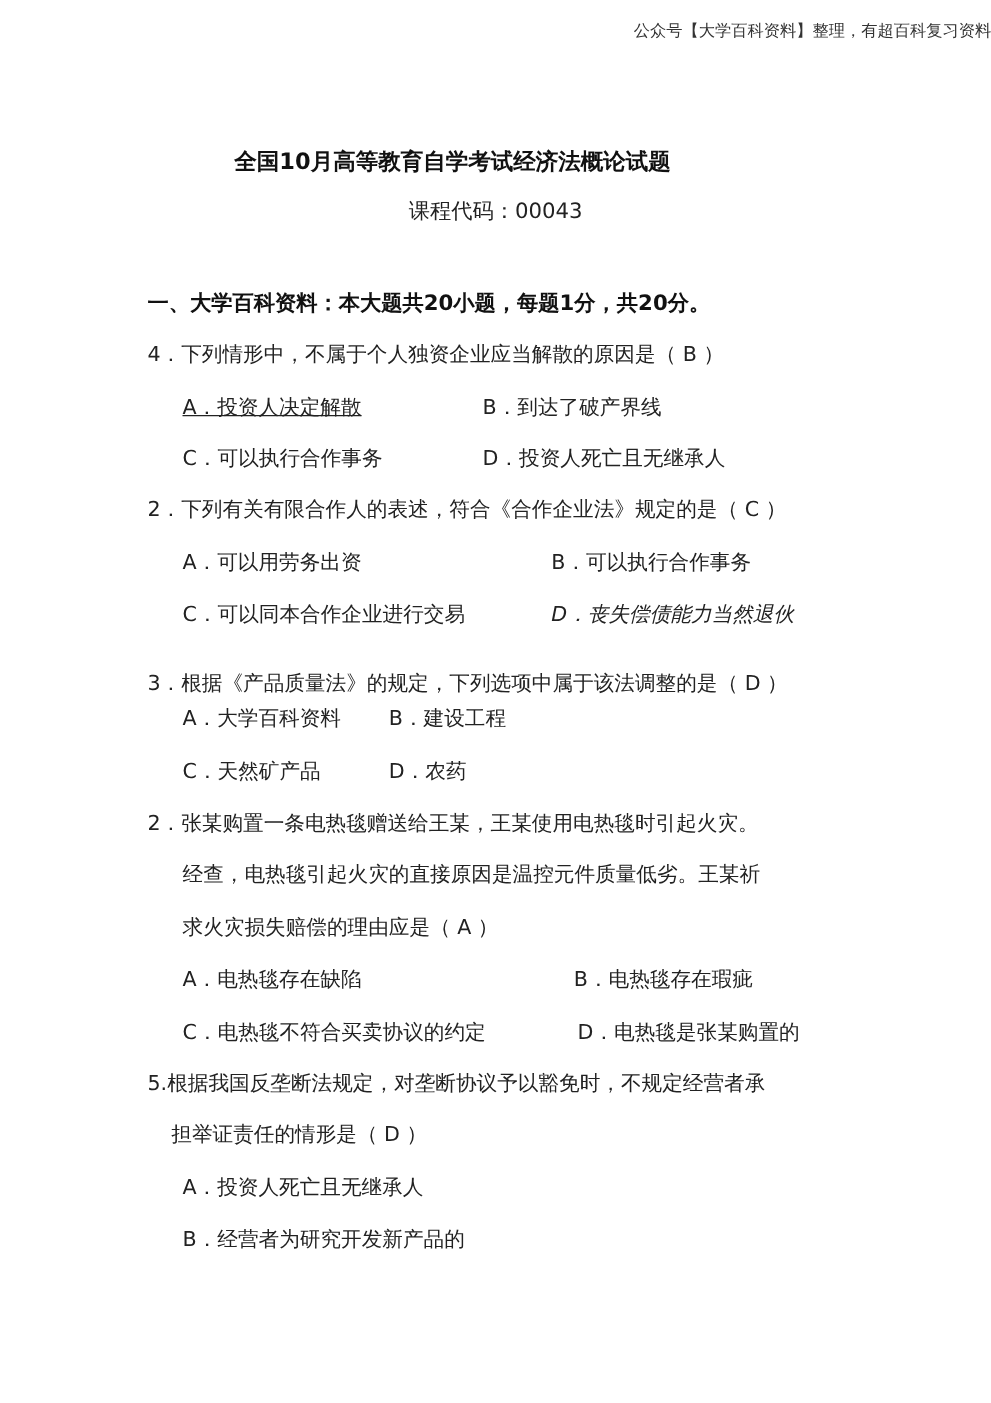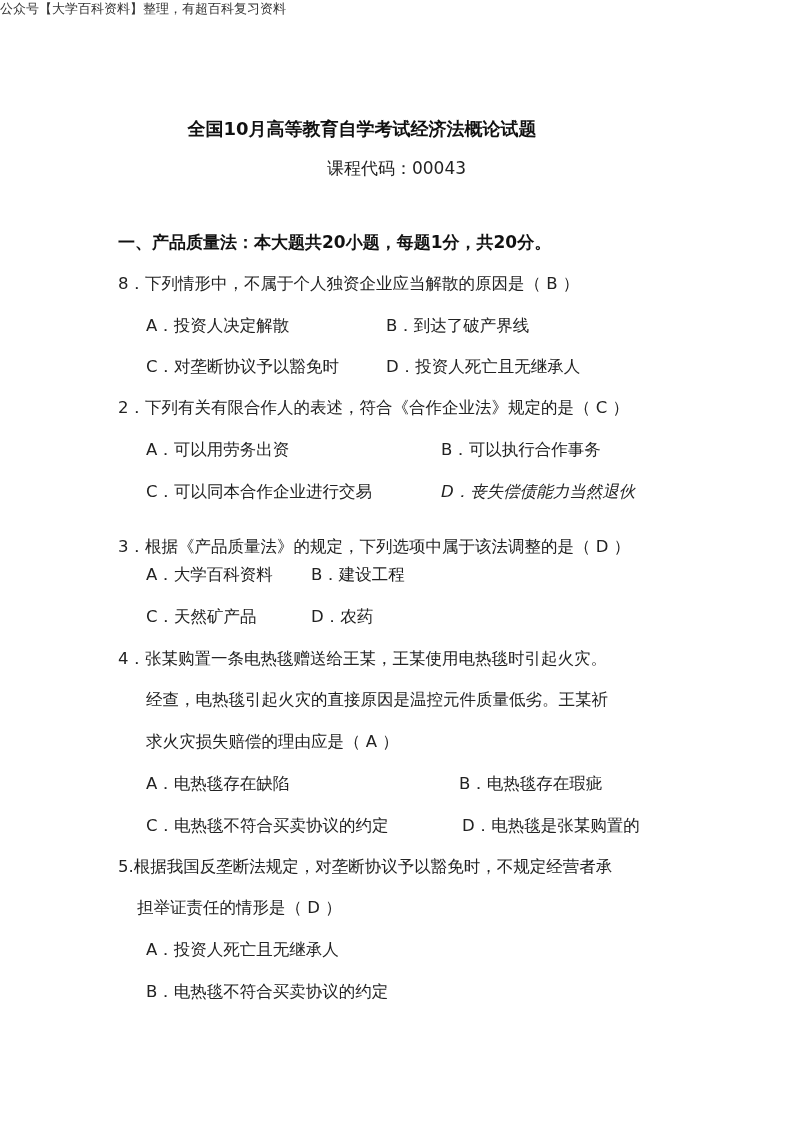--- a/index.html
+++ b/index.html
@@ -2,21 +2,21 @@
 <html><head>
 <meta charset="utf-8">
 <style>
   html, body { margin: 0; padding: 0; background: #ffffff; }
   body {
     width: 793px; height: 1122px; position: relative; overflow: hidden;
     font-family: "DejaVu Sans", "Liberation Sans", sans-serif;
     color: #1a1a1a;
   }
   .header-note {
-    position: absolute; top: 0; left: 0; width: 793px; text-align: left;
+    position: absolute; top: 16px; left: 0; width: 793px; text-align: right;
     font-family: "DejaVu Serif", "Liberation Serif", serif;
     font-size: 13px; color: #333;
   }
   .title {
     position: absolute; top: 117px; left: 0; width: 724px; text-align: center;
     font-size: 18px; font-weight: bold; color: #111;
   }
   .subtitle {
     position: absolute; top: 157px; left: 0; width: 793px; text-align: center;
     font-size: 17px; color: #222;
@@ -29,44 +29,44 @@
     position: absolute; font-size: 16.5px; color: #222; white-space: nowrap;
   }
   .opt { position: absolute; font-size: 16.5px; color: #222; white-space: nowrap; }
 </style>
 </head>
 <body>
 
 <div class="header-note">公众号【大学百科资料】整理，有超百科复习资料</div>
 <div class="title">全国10月高等教育自学考试经济法概论试题</div>
 <div class="subtitle">课程代码：00043</div>
-<div class="section">一、产品质量法：本大题共20小题，每题1分，共20分。</div>
+<div class="section">一、大学百科资料：本大题共20小题，每题1分，共20分。</div>
 
-<div class="line" style="top:273px; left:118px;">8．下列情形中，不属于个人独资企业应当解散的原因是（ B ）</div>
-<div class="opt" style="top:315px; left:146px;">A．投资人决定解散</div>
+<div class="line" style="top:273px; left:118px;">4．下列情形中，不属于个人独资企业应当解散的原因是（ B ）</div>
+<div class="opt" style="top:315px; left:146px;text-decoration:underline;">A．投资人决定解散</div>
 <div class="opt" style="top:315px; left:386px;">B．到达了破产界线</div>
-<div class="opt" style="top:356px; left:146px;">C．对垄断协议予以豁免时</div>
+<div class="opt" style="top:356px; left:146px;">C．可以执行合作事务</div>
 <div class="opt" style="top:356px; left:386px;">D．投资人死亡且无继承人</div>
 
 <div class="line" style="top:397px; left:118px;">2．下列有关有限合作人的表述，符合《合作企业法》规定的是（ C ）</div>
 <div class="opt" style="top:439px; left:146px;">A．可以用劳务出资</div>
 <div class="opt" style="top:439px; left:441px;">B．可以执行合作事务</div>
 <div class="opt" style="top:481px; left:146px;">C．可以同本合作企业进行交易</div>
 <div class="opt" style="top:481px; left:441px;font-style:italic;">D．丧失偿债能力当然退伙</div>
 
 <div class="line" style="top:536px; left:118px;">3．根据《产品质量法》的规定，下列选项中属于该法调整的是（ D ）</div>
 <div class="opt" style="top:564px; left:146px;">A．大学百科资料</div>
 <div class="opt" style="top:564px; left:311px;">B．建设工程</div>
 <div class="opt" style="top:606px; left:146px;text-align:center;">C．天然矿产品</div>
 <div class="opt" style="top:606px; left:311px;">D．农药</div>
 
-<div class="line" style="top:648px; left:118px;">4．张某购置一条电热毯赠送给王某，王某使用电热毯时引起火灾。</div>
+<div class="line" style="top:648px; left:118px;">2．张某购置一条电热毯赠送给王某，王某使用电热毯时引起火灾。</div>
 <div class="line" style="top:689px; left:146px;">经查，电热毯引起火灾的直接原因是温控元件质量低劣。王某祈</div>
 <div class="line" style="top:731px; left:146px;">求火灾损失赔偿的理由应是（ A ）</div>
 <div class="opt" style="top:773px; left:146px;">A．电热毯存在缺陷</div>
 <div class="opt" style="top:773px; left:459px;">B．电热毯存在瑕疵</div>
 <div class="opt" style="top:815px; left:146px;">C．电热毯不符合买卖协议的约定</div>
 <div class="opt" style="top:815px; left:462px;">D．电热毯是张某购置的</div>
 
 <div class="line" style="top:856px; left:118px;">5.根据我国反垄断法规定，对垄断协议予以豁免时，不规定经营者承</div>
 <div class="line" style="top:897px; left:137px;">担举证责任的情形是（ D ）</div>
 <div class="opt" style="top:939px; left:146px;">A．投资人死亡且无继承人</div>
-<div class="opt" style="top:981px; left:146px;">B．电热毯不符合买卖协议的约定</div>
+<div class="opt" style="top:981px; left:146px;">B．经营者为研究开发新产品的</div>
 
 </body></html>

